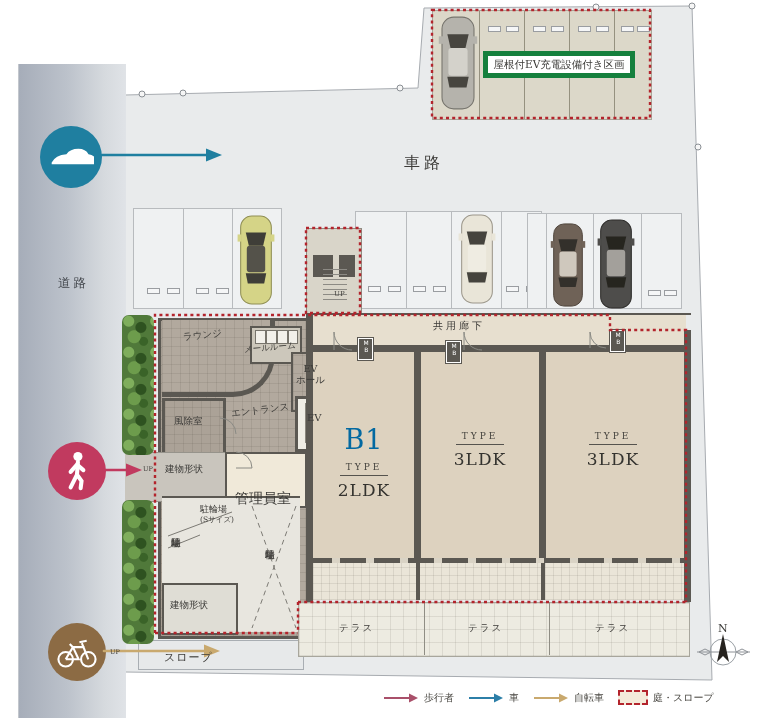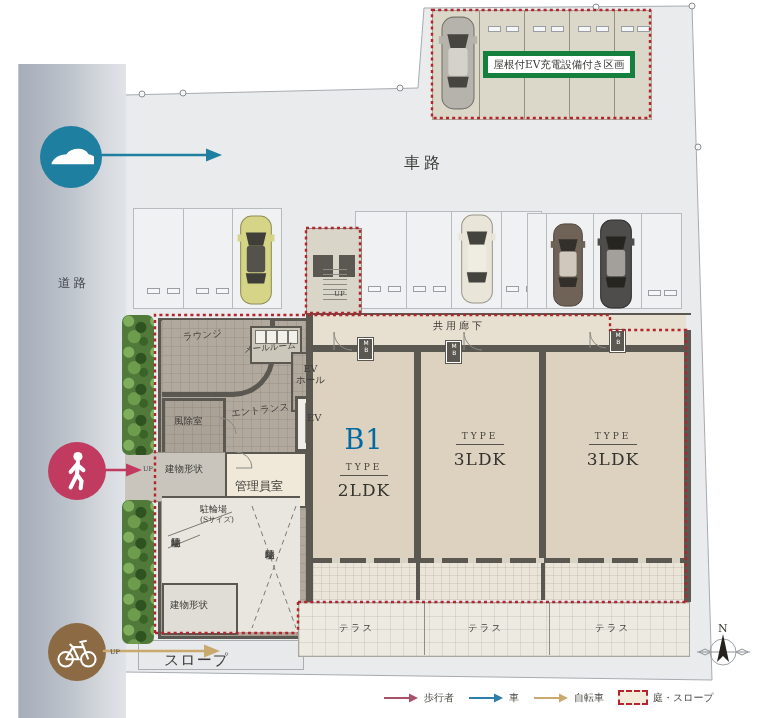--- a/index.html
+++ b/index.html
@@ -300,27 +300,27 @@
   <div class="label" style="left:244px;top:343px;font-size:8.5px;z-index:7;transform:rotate(-5deg);">メールルーム</div>
   <div class="label" style="left:174px;top:416px;font-size:9.5px;z-index:7;">風除室</div>
   <div class="label" style="left:231px;top:405px;font-size:9.5px;z-index:7;transform:rotate(-7deg);">エントランス</div>
   <div class="label" style="left:296px;top:364px;font-size:9.5px;text-align:center;z-index:7;">
     <div>EV</div>
       <div>ホール</div>
   </div>
   <div class="label" style="left:307px;top:412px;font-size:10px;z-index:7;">EV</div>
   <div class="label" style="left:165px;top:464px;font-size:9.5px;z-index:7;">建物形状</div>
   <div class="label" style="left:143px;top:466px;font-size:6.5px;z-index:7;">UP</div>
-  <div class="label" style="left:235px;top:480px;font-size:12px;z-index:7;">管理員室</div>
+  <div class="label" style="left:235px;top:490px;font-size:14px;z-index:7;">管理員室</div>
   <div class="label" style="left:200px;top:504px;font-size:9px;z-index:7;">駐輪場</div>
   <div class="label" style="left:200px;top:516px;font-size:7.5px;z-index:7;">(Sサイズ)</div>
   <div class="label vtext" style="left:170px;top:530px;font-size:9.5px;z-index:7;">駐輪場</div>
   <div class="label vtext" style="left:264px;top:542px;font-size:9.5px;z-index:7;">駐輪場</div>
   <div class="label" style="left:170px;top:600px;font-size:9.5px;z-index:7;">建物形状</div>
-  <div class="label" style="left:164px;top:652px;font-size:15px;letter-spacing:1px;z-index:7;">スロープ</div>
+  <div class="label" style="left:164px;top:652px;font-size:11px;letter-spacing:1px;z-index:7;">スロープ</div>
   <div class="label" style="left:110px;top:649px;font-size:6.5px;z-index:7;">UP</div>
 
   <div class="unit-label" style="left:316px;top:424px;z-index:7;">
     <div class="unit-name">B1</div>
     <div class="unit-type">TYPE</div>
     <div class="unit-plan">2LDK</div>
   </div>
   <div class="unit-label" style="left:432px;top:424px;z-index:7;">
     <div class="unit-type">TYPE</div>
     <div class="unit-plan">3LDK</div>

